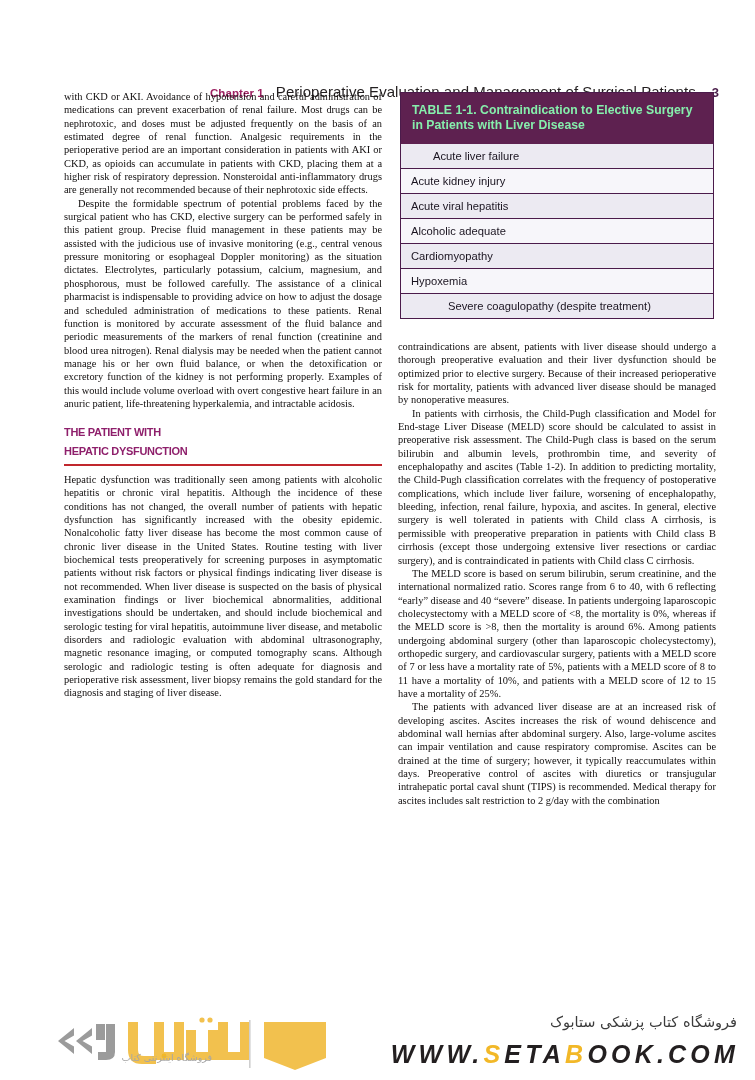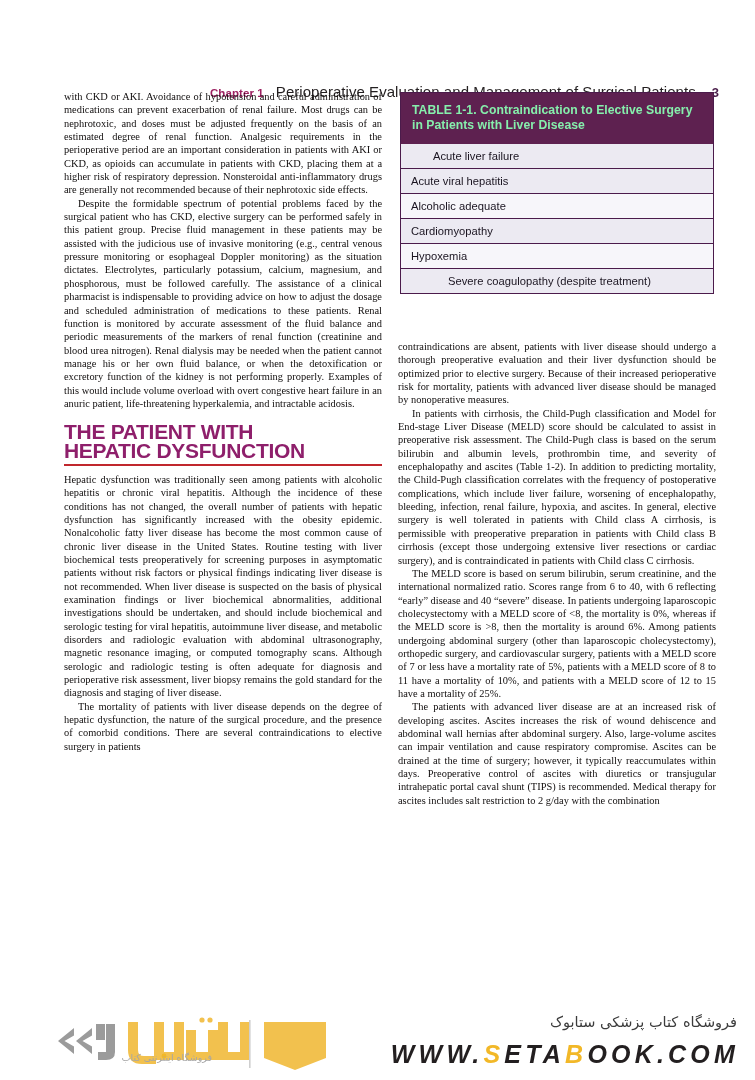--- a/index.html
+++ b/index.html
@@ -79,21 +79,21 @@
     hyphens: manual;
   }
   .col p + p { text-indent: 14px; }
 
   
   .sec-head {
     margin-top: 13px;
     margin-bottom: 0;
     font-family: "Liberation Sans", sans-serif;
     font-weight: bold;
-    font-size: 21px;
+    font-size: 11px;
     line-height: 18.5px;
     letter-spacing: -0.3px;
     color: #8e1f6b;
     text-align: left;
     text-transform: uppercase;
   }
   .sec-rule {
     margin-top: 4px;
     margin-bottom: 7px;
     height: 1.6px;
@@ -217,30 +217,30 @@
     <p>with CKD or AKI. Avoidance of hypotension and careful administration of medications can prevent exacerbation of renal failure. Most drugs can be nephrotoxic, and doses must be adjusted frequently on the basis of an estimated degree of renal function. Analgesic requirements in the perioperative period are an important consideration in patients with AKI or CKD, as opioids can accumulate in patients with CKD, placing them at a higher risk of respiratory depression. Nonsteroidal anti-inflammatory drugs are generally not recommended because of their nephrotoxic side effects.</p>
     <p>Despite the formidable spectrum of potential problems faced by the surgical patient who has CKD, elective surgery can be performed safely in this patient group. Precise fluid management in these patients may be assisted with the judicious use of invasive monitoring (e.g., central venous pressure monitoring or esophageal Doppler monitoring) as the situation dictates. Electrolytes, particularly potassium, calcium, magnesium, and phosphorous, must be followed carefully. The assistance of a clinical pharmacist is indispensable to providing advice on how to adjust the dosage and scheduled administration of medications to these patients. Renal function is monitored by accurate assessment of the fluid balance and periodic measurements of the markers of renal function (creatinine and blood urea nitrogen). Renal dialysis may be needed when the patient cannot manage his or her own fluid balance, or when the detoxification or excretory function of the kidney is not performing properly. Examples of this would include volume overload with overt congestive heart failure in an anuric patient, life-threatening hyperkalemia, and intractable acidosis.</p>
 
     <div class="sec-head" style="color: rgb(142, 31, 107);">
       <div>THE PATIENT WITH</div>
       <div>HEPATIC DYSFUNCTION</div>
     </div>
     <div class="sec-rule" style="background: rgb(192, 39, 45);"></div>
 
     <p>Hepatic dysfunction was traditionally seen among patients with alcoholic hepatitis or chronic viral hepatitis. Although the incidence of these conditions has not changed, the overall number of patients with hepatic dysfunction has significantly increased with the obesity epidemic. Nonalcoholic fatty liver disease has become the most common cause of chronic liver disease in the United States. Routine testing with liver biochemical tests preoperatively for screening purposes in asymptomatic patients without risk factors or physical findings indicating liver disease is not recommended. When liver disease is suspected on the basis of physical examination findings or liver biochemical abnormalities, additional investigations should be undertaken, and should include biochemical and serologic testing for viral hepatitis, autoimmune liver disease, and metabolic disorders and radiologic evaluation with abdominal ultrasonography, magnetic resonance imaging, or computed tomography scans. Although serologic and radiologic testing is often adequate for diagnosis and perioperative risk assessment, liver biopsy remains the gold standard for the diagnosis and staging of liver disease.</p>
-    <p>The mortality of patients with liver disease depends on the degree of hepatic dysfunction, the nature of the surgical procedure, and the presence of comorbid conditions. There are several contraindications to elective surgery in patients</p>
   </div>
 
   <div class="table-box" style="border-color: rgb(75, 27, 75);">
     <div class="table-head" style="background: rgb(94, 33, 80);">
       <span class="tnum">TABLE 1-1.</span>  
       <span>Contraindication to Elective Surgery in Patients with Liver Disease</span>
     </div>
     <div class="table-rows">
       <div class="trow" style="border-top-color: rgb(75, 27, 75); padding-left: 32px;">Acute liver failure</div>
+      <div class="trow alt" style="border-top-color: rgb(75, 27, 75);">Acute kidney injury</div>
       <div class="trow" style="border-top-color: rgb(75, 27, 75);">Acute viral hepatitis</div>
       <div class="trow alt" style="border-top-color: rgb(75, 27, 75);">Alcoholic adequate</div>
       <div class="trow" style="border-top-color: rgb(75, 27, 75);">Cardiomyopathy</div>
       <div class="trow alt" style="border-top-color: rgb(75, 27, 75);">Hypoxemia</div>
       <div class="trow" style="border-top-color: rgb(75, 27, 75); padding-left: 47px;">Severe coagulopathy (despite treatment)</div>
     </div>
   </div>
 
   <div class="col col-right">
     <p>contraindications are absent, patients with liver disease should undergo a thorough preoperative evaluation and their liver dysfunction should be optimized prior to elective surgery. Because of their increased perioperative risk for mortality, patients with advanced liver disease should be managed by nonoperative measures.</p>

